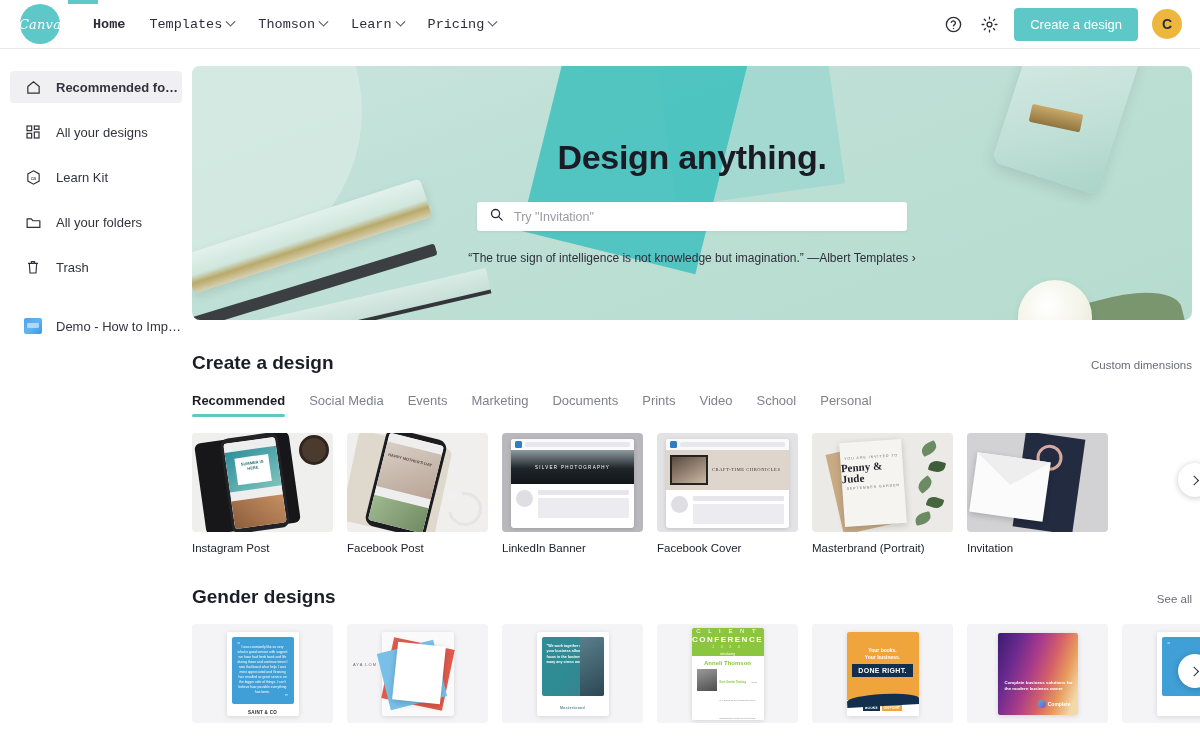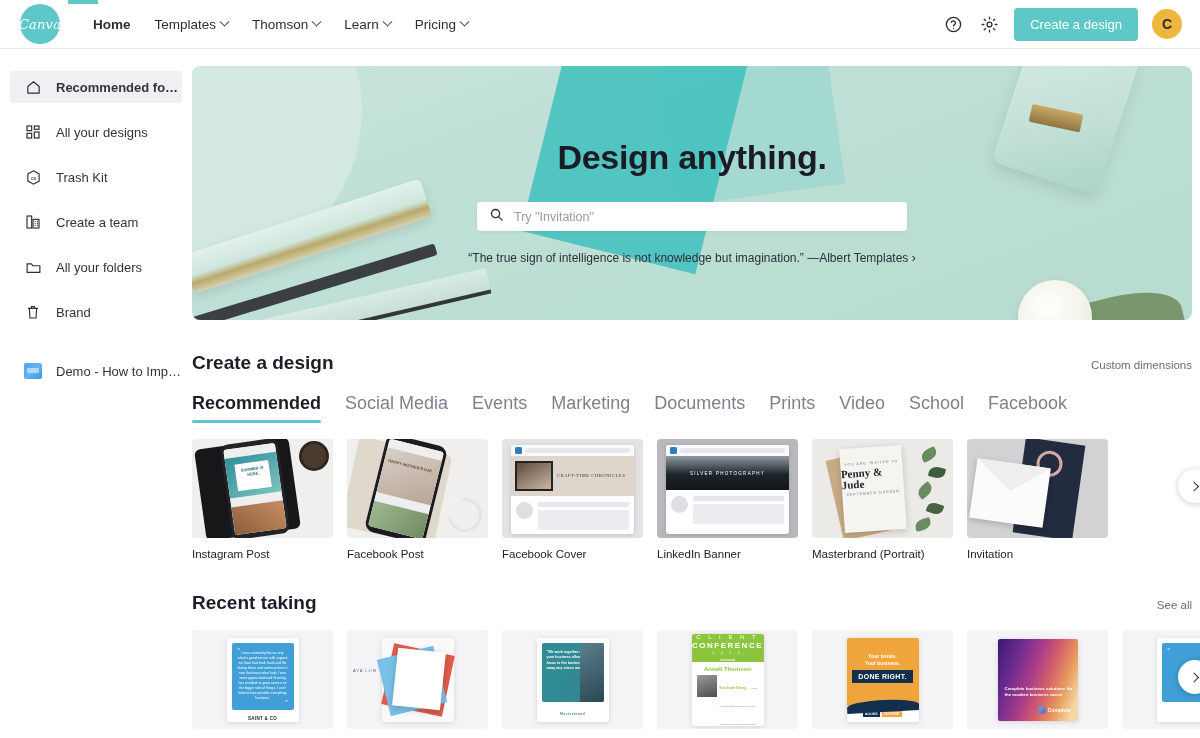--- a/index.html
+++ b/index.html
@@ -25,21 +25,21 @@
     background: #5ec8c8;
     margin-left: 20px;
     display: flex; align-items: center; justify-content: center;
     color: #fff; font-family: "DejaVu Serif", serif;
     font-style: italic; font-size: 13px; letter-spacing: .2px;
   }
   .logo-tab {
     position: absolute; left: 68px; top: 0;
     width: 30px; height: 4px; background: #5ec8c8;
   }
-  .navlinks { display: flex; align-items: center; margin-left: 21px; gap: 0; }
+  .navlinks { display: flex; align-items: center; margin-left: 21px; gap: 0; font-family: Liberation Mono, monospace; }
   .navlink {
     font-size: 13.5px; color: #2d2d3a;
     padding: 6px 12px; cursor: pointer;
     display: flex; align-items: center; gap: 5px;
     white-space: nowrap;
   }
   .navlink.active { font-weight: bold; }
   .caret {
     display: inline-block; width: 7px; height: 7px;
     border-right: 1.4px solid #4a4a58; border-bottom: 1.4px solid #4a4a58;
@@ -202,21 +202,21 @@
   .sec-link {
     margin-left: auto; font-size: 11.5px; color: #6b6b78; cursor: pointer;
   }
 
   
   .tabs {
     display: flex; gap: 24px; margin-top: 19px;
     border-bottom: 0;
   }
   .tab {
-    font-size: 18px; color: #80808d; padding-bottom: 9px;
+    font-size: 13px; color: #80808d; padding-bottom: 9px;
     cursor: pointer; white-space: nowrap; position: relative;
   }
   .tab.active { color: #1d1d28; font-weight: bold; }
   .tab.active:after {
     content: ""; position: absolute; left: 0; right: 0; bottom: 0;
     height: 3px; background: #5ec8c8; border-radius: 2px;
   }
 
   
   .row {
@@ -535,50 +535,40 @@
     <span class="side-label">All your designs</span>
   </div>
 
   <div class="side-item">
     <span class="side-ico">
       <svg width="17" height="17" viewBox="0 0 24 24" fill="none" stroke="#2f2f3a" stroke-width="1.6">
         <path d="M12 2.6 20 7v10l-8 4.4L4 17V7z"></path>
         <text x="12" y="15" font-size="7" fill="#2f2f3a" stroke="none" text-anchor="middle" font-family="Liberation Sans">ca</text>
       </svg>
     </span>
-    <span class="side-label">Trash Kit</span>
-  </div>
-
-  <div class="side-item">
-    <span class="side-ico">
-      <svg width="16" height="16" viewBox="0 0 24 24" fill="none" stroke="#2f2f3a" stroke-width="1.7">
-        <rect x="3" y="3" width="7" height="18"></rect>
-          <rect x="12" y="8" width="9" height="13"></rect>
-        <path d="M14.5 11h1.4M18 11h1.4M14.5 14h1.4M18 14h1.4M14.5 17h1.4M18 17h1.4"></path>
-      </svg>
-    </span>
-    <span class="side-label">Create a team</span>
-  </div>
+    <span class="side-label">Learn Kit</span>
+  </div>
+
 
   <div class="side-item">
     <span class="side-ico">
       <svg width="17" height="17" viewBox="0 0 24 24" fill="none" stroke="#2f2f3a" stroke-width="1.7" stroke-linejoin="round">
         <path d="M3 7h6l2 2.5h10V19H3z"></path>
       </svg>
     </span>
     <span class="side-label">All your folders</span>
   </div>
 
   <div class="side-item">
     <span class="side-ico">
       <svg width="16" height="16" viewBox="0 0 24 24" fill="none" stroke="#2f2f3a" stroke-width="1.7">
         <path d="M4.5 6.5h15M9.5 6.5V4h5v2.5M6.5 6.5 7.5 21h9l1-14.5" stroke-linejoin="round"></path>
       </svg>
     </span>
-    <span class="side-label">Brand</span>
+    <span class="side-label">Trash</span>
   </div>
 
   <div class="side-sep"></div>
 
   <div class="side-item">
     <span class="side-ico">
       <span class="demo-thumb"></span>
     </span>
     <span class="side-label">Demo - How to Improve C...</span>
   </div>
@@ -621,21 +611,21 @@
 
   <div class="tabs">
     <div class="tab active">Recommended</div>
     <div class="tab">Social Media</div>
     <div class="tab">Events</div>
     <div class="tab">Marketing</div>
     <div class="tab">Documents</div>
     <div class="tab">Prints</div>
     <div class="tab">Video</div>
     <div class="tab">School</div>
-    <div class="tab">Facebook</div>
+    <div class="tab">Personal</div>
   </div>
 
   <div class="row">
 
 
     <div class="card">
       <div class="thumb">
         <div class="t-pad" style="background:#efefee"></div>
         <div class="watch"></div>
         <div class="notebook"></div>
@@ -664,44 +654,20 @@
                 <div class="p2-txt">HAPPY MOTHER'S DAY</div>
               </div>
           <div class="ph-hdr"></div>
           <div class="p2-img2"></div>
         </div>
           </div>
         <div class="earbuds"></div>
           <div class="earbud-dot"></div>
       </div>
       <div class="card-label">Facebook Post</div>
-    </div>
-
-    <div class="card">
-      <div class="thumb">
-        <div class="t-pad" style="background:#e3e3e6"></div>
-        <div class="browser">
-          <div class="br-bar">
-              <span class="br-logo"></span>
-              <span class="br-line"></span>
-            </div>
-          <div class="fb-hero">
-            <div class="fb-photo"></div>
-            <div class="fb-txt">CRAFT-TIME CHRONICLES</div>
-          </div>
-          <div class="br-body">
-            <div class="br-av"></div>
-            <div class="br-lines">
-                <div class="br-l"></div>
-                <div class="br-block"></div>
-              </div>
-          </div>
-        </div>
-      </div>
-      <div class="card-label">Facebook Cover</div>
     </div>
 
     <div class="card">
       <div class="thumb">
         <div class="t-pad" style="background:#b9b9bd"></div>
         <div class="browser">
           <div class="br-bar">
               <span class="br-logo"></span>
               <span class="br-line"></span>
             </div>
@@ -713,20 +679,44 @@
                 <div class="br-block"></div>
               </div>
           </div>
         </div>
       </div>
       <div class="card-label">LinkedIn Banner</div>
     </div>
 
     <div class="card">
       <div class="thumb">
+        <div class="t-pad" style="background:#e3e3e6"></div>
+        <div class="browser">
+          <div class="br-bar">
+              <span class="br-logo"></span>
+              <span class="br-line"></span>
+            </div>
+          <div class="fb-hero">
+            <div class="fb-photo"></div>
+            <div class="fb-txt">CRAFT-TIME CHRONICLES</div>
+          </div>
+          <div class="br-body">
+            <div class="br-av"></div>
+            <div class="br-lines">
+                <div class="br-l"></div>
+                <div class="br-block"></div>
+              </div>
+          </div>
+        </div>
+      </div>
+      <div class="card-label">Facebook Cover</div>
+    </div>
+
+    <div class="card">
+      <div class="thumb">
         <div class="t-pad" style="background:#eceae7"></div>
         <div class="inv-kraft"></div>
         <div class="inv-p">
           <div class="inv-small">YOU ARE INVITED TO</div>
           <div class="inv-name">Penny &amp; Jude</div>
           <div class="inv-small">SEPTEMBER GARDEN</div>
         </div>
         <div class="eucalyptus">
           <span class="leafdot" style="left:8px;top:6px;transform:rotate(-25deg)"></span>
           <span class="leafdot" style="left:16px;top:24px;transform:rotate(15deg);background:#3f5d3a"></span>
@@ -748,21 +738,21 @@
       </div>
       <div class="card-label">Invitation</div>
     </div>
 
     <div class="arrow-btn">
       <span class="chev"></span>
     </div>
   </div>
 
   <div class="sec-head">
-    <div class="sec-title">Recent taking</div>
+    <div class="sec-title">Gender designs</div>
     <div class="sec-link">See all</div>
   </div>
 
   <div class="row">
 
     <div class="card">
       <div class="thumb">
         <div class="rd">
             <div class="rd-sq">
           <div class="rd-top">

